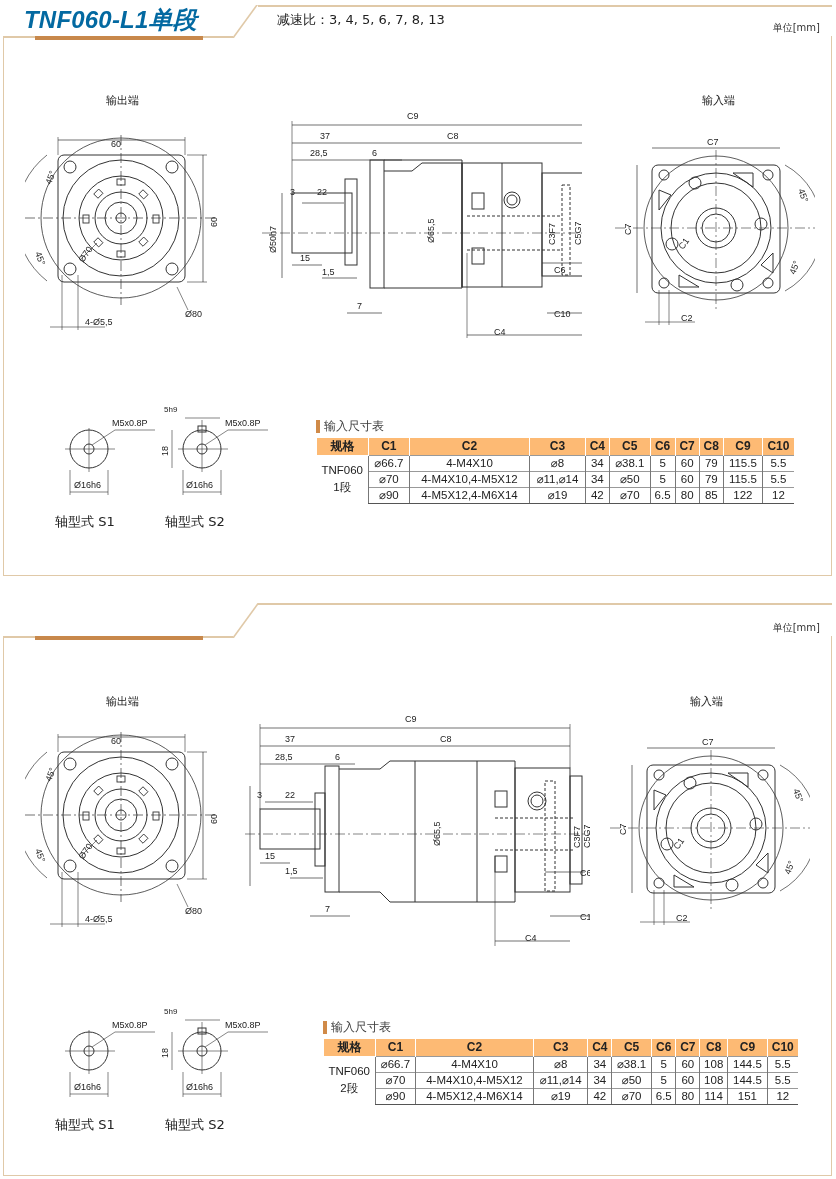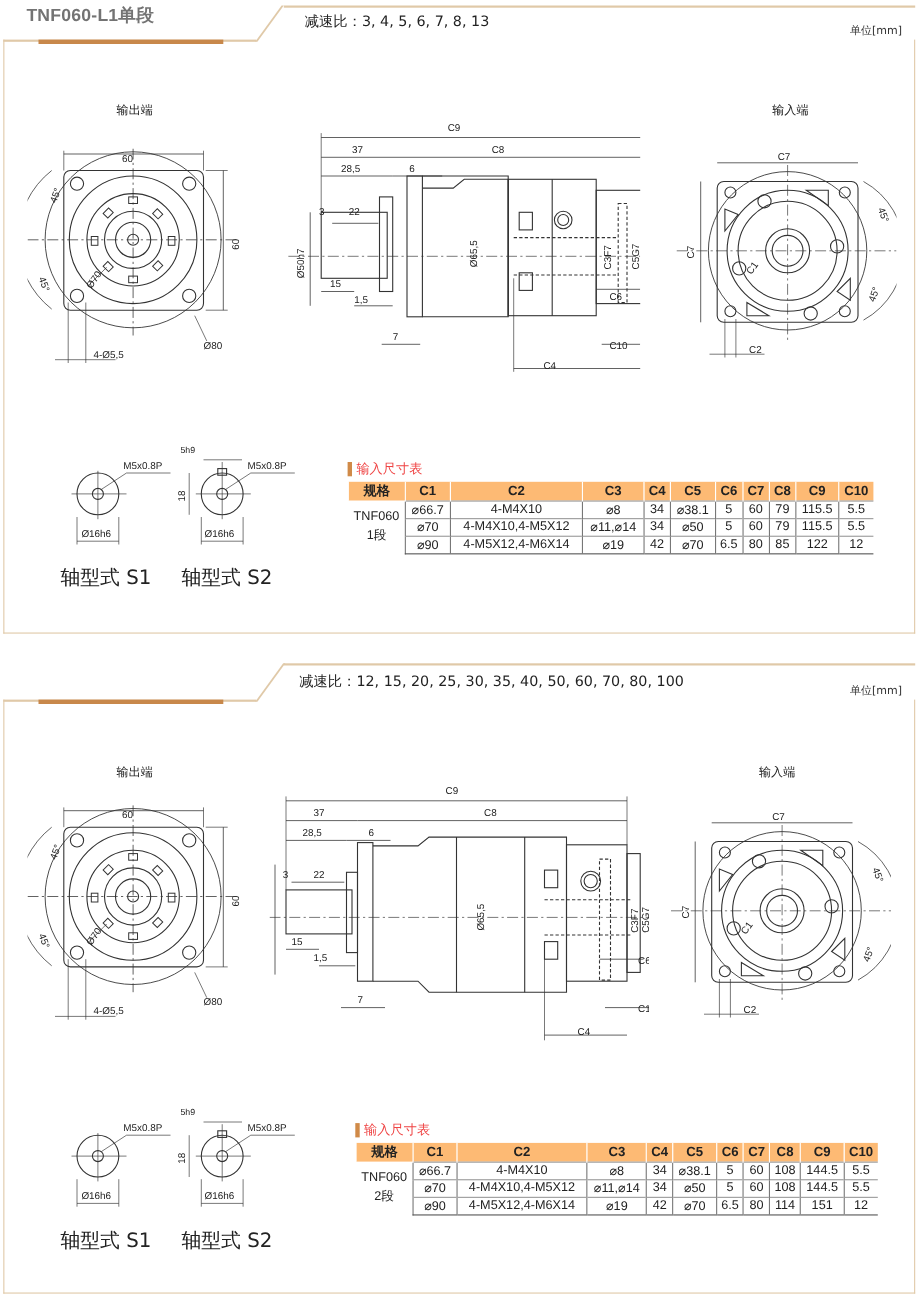--- a/index.html
+++ b/index.html
@@ -5,27 +5,27 @@
   * { box-sizing: border-box; margin: 0; padding: 0; }
   body { width: 836px; height: 1179px; background: #ffffff; font-family: "DejaVu Sans", sans-serif; color: #222; position: relative; overflow: hidden; }
   .section { position: absolute; left: 0; width: 836px; }
   .sec1 { top: 0; height: 580px; }
   .sec2 { top: 598px; height: 580px; }
   .frame { position: absolute; left: 3px; right: 4px; border: 1.5px solid #e0c9a8; border-top: none; }
   .sec1 .frame { top: 36px; bottom: 4px; }
   .sec2 .frame { top: 38px; bottom: 2px; }
   .topline { position: absolute; height: 1.5px; background: #e0c9a8; }
   .slant { position: absolute; width: 1.5px; background: #e0c9a8; transform-origin: bottom left; }
-  .title { position: absolute; left: 24px; font-family: "Liberation Sans", sans-serif; font-size: 16px; font-weight: bold; color: #737373; letter-spacing: 0.2px; }
+  .title { position: absolute; left: 24px; font-family: "Liberation Sans", sans-serif; font-size: 24px; font-weight: bold; color: #0369a1; letter-spacing: 0.2px; font-style: italic; }
   .title-underline { position: absolute; left: 35px; width: 168px; height: 4px; background: #c8884b; }
   .ratios { position: absolute; font-size: 13px; color: #222; font-family: "DejaVu Sans", sans-serif; }
   .unit { position: absolute; right: 16px; font-size: 10px; color: #333; }
   .view-label { position: absolute; font-size: 11px; color: #222; }
-  .shaft-label { position: absolute; font-size: 18px; color: #222; }
-  .table-title { position: absolute; font-size: 12px; color: #ef4444; display: flex; align-items: center; }
+  .shaft-label { position: absolute; font-size: 13px; color: #222; }
+  .table-title { position: absolute; font-size: 12px; color: #404040; display: flex; align-items: center; }
   .table-title .bar { width: 4px; height: 13px; background: #d08a48; margin-right: 4px; }
   table.spec { position: absolute; border-collapse: collapse; font-family: "Liberation Sans", sans-serif; font-size: 11.5px; }
   table.spec th { background: #fdba74; font-weight: bold; font-size: 12px; border-left: 1px solid #fff; padding: 0 2px; height: 17px; text-align: center; }
   table.spec td { border-left: 1px solid #777; border-top: 1px solid #999; padding: 0 2px; height: 16px; text-align: center; white-space: nowrap; }
   table.spec td.first { border-left: none; }
   table.spec tr:last-child td { border-bottom: 1.5px solid #555; }
   table.spec td.model { border-top: none; line-height: 17px; }
   svg { position: absolute; }
   svg text { font-family: "Liberation Sans", sans-serif; fill: #222; }
 </style>
@@ -283,21 +283,20 @@
     </tbody>
   </table>
 </div>
 
 <div class="section sec2">
   <div class="frame"></div>
   <div class="topline" style="left:258px; right:4px; top:5px;"></div>
   <div class="topline" style="left:3px; width:230px; top:38px;"></div>
   <div class="slant" style="left:232px; top:5px; height:35px; transform: skewX(-36deg); transform-origin: bottom left;"></div>
   <div class="title-underline" style="top:38px;"></div>
-  <div class="ratios" style="left:272px; top:13px;"><span>减速比：</span><span>12, 15, 20, 25, 30, 35, 40, 50, 60, 70, 80, 100</span></div>
   <div class="unit" style="top:23px;">单位[mm]</div>
 
   <div class="view-label" style="left:106px; top:96px;">输出端</div>
   <div class="view-label" style="left:690px; top:96px;">输入端</div>
 
   <svg width="200" height="200" style="left:25px; top:134px;" viewBox="0 0 200 200">
     <g stroke="#333" fill="none" stroke-width="1">
       <rect x="33" y="20" width="127" height="127" rx="6"></rect>
       <circle cx="96" cy="83" r="80" stroke-width="0.8"></circle>
       <circle cx="96" cy="83" r="58"></circle>

